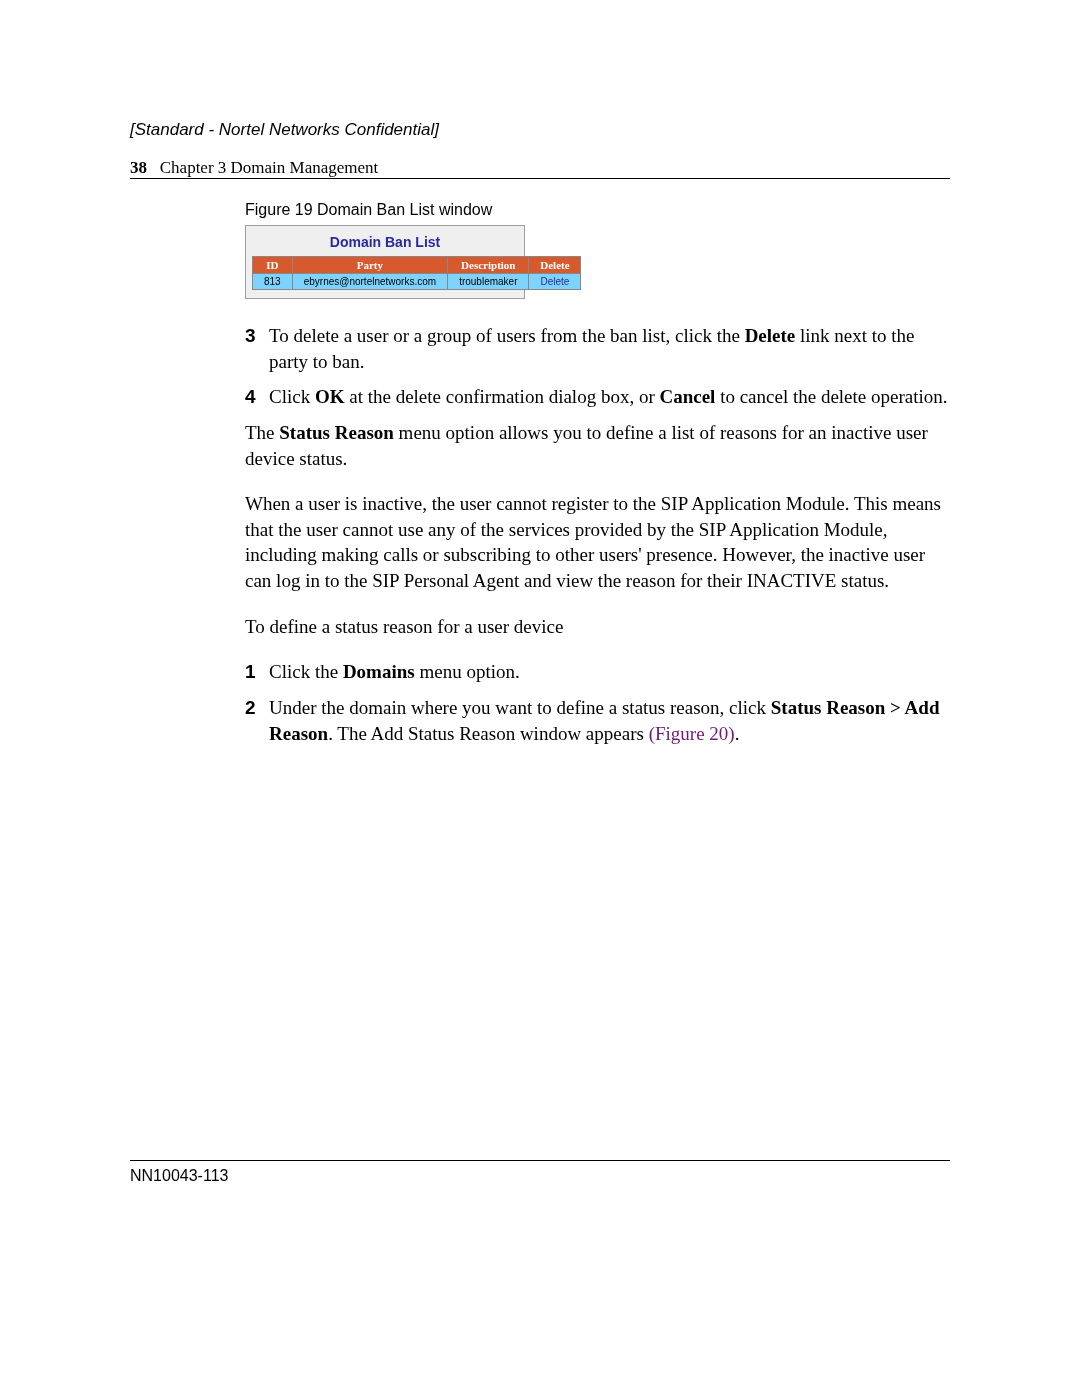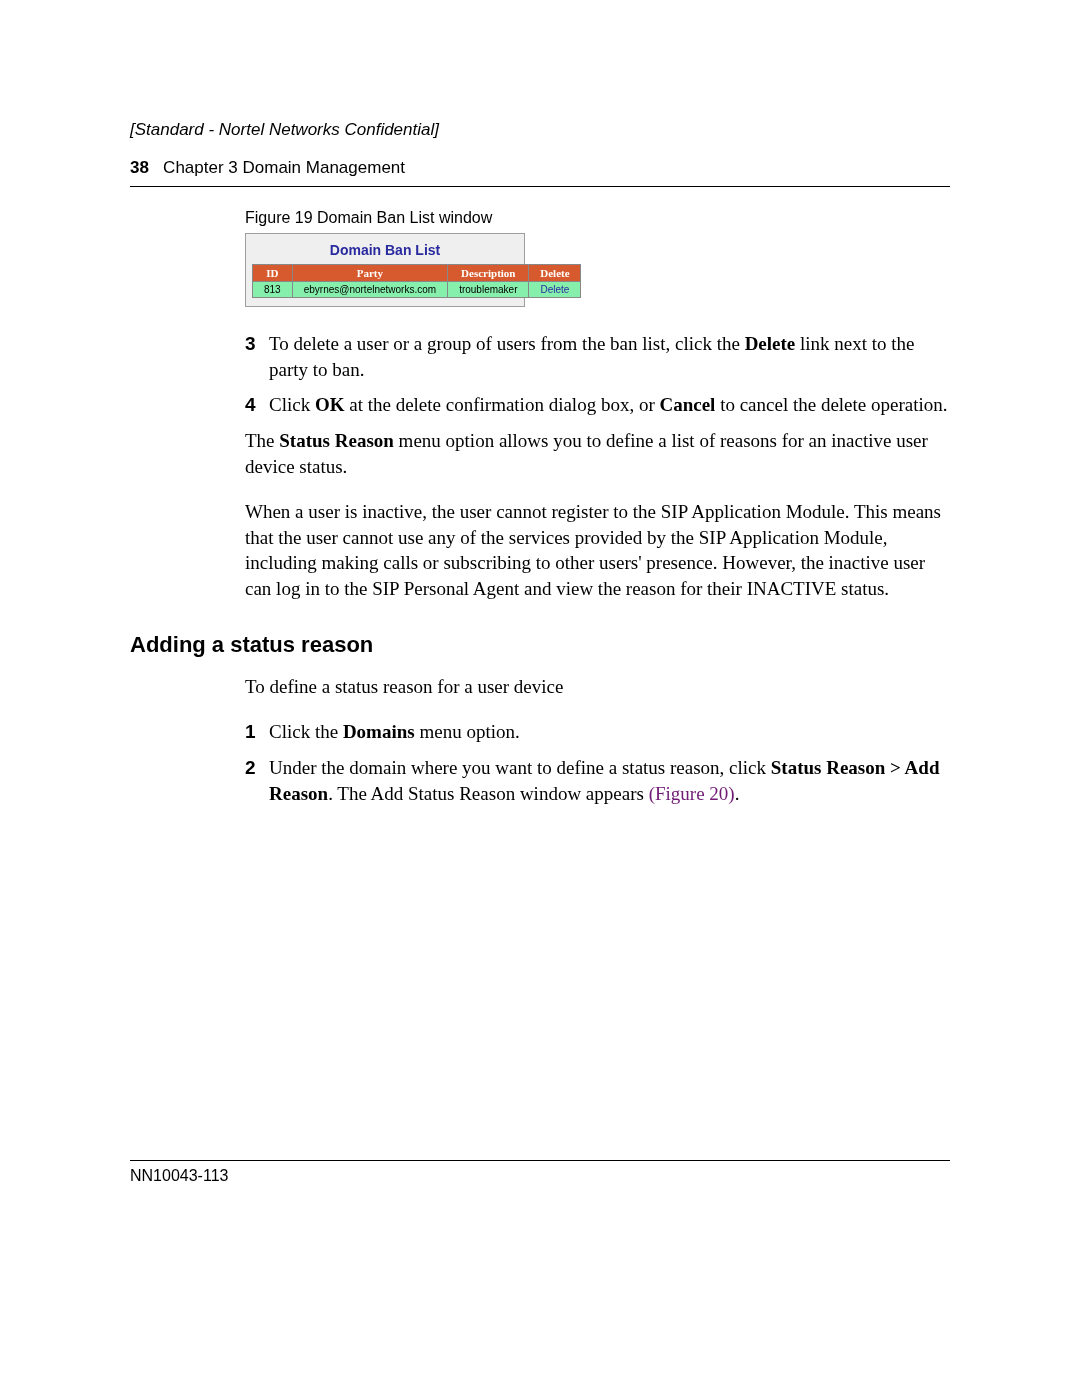--- a/index.html
+++ b/index.html
@@ -17,23 +17,22 @@
     box-sizing: border-box;
     padding: 120px 130px 60px 130px;
   }
   .confidential {
     font-style: italic;
     font-family: Arial, Helvetica, sans-serif;
     font-size: 17px;
     margin-bottom: 18px;
   }
   .chapter-line {
-    font-family: Liberation Sans, sans-serif;
+    font-family: Liberation Serif, serif;
     font-size: 17px;
-    padding-bottom: 8px;
     border-bottom: 1px solid #000;
     margin-bottom: 22px;
   }
   .chapter-line .page-num { font-weight: bold; }
   .indent-block { margin-left: 115px; }
   .figure-label {
     font-family: Arial, Helvetica, sans-serif;
     font-size: 16px;
     margin-bottom: 6px;
   }
@@ -52,21 +51,21 @@
     font-family: Arial, Helvetica, sans-serif;
     font-size: 14px;
     font-weight: bold;
     color: #2a2aa0;
     padding: 4px 2px 6px 2px;
   }
   .ban-table {
     width: 100%;
     border-collapse: collapse;
     font-size: 11px;
-    background: #86efac;
+    background: #7dd3fc;
   }
   .ban-table th {
     background: #d65a2d;
     color: #fff;
     font-weight: bold;
     border: 1px solid #888;
     padding: 2px 4px;
     font-family: "Times New Roman", Times, serif;
   }
   .ban-table td {
@@ -179,21 +178,20 @@
   </div>
 
 
   <div class="indent-block">
     <div class="body-para">
       <span>The </span><span class="b">Status Reason</span><span> menu option allows you to define a list of reasons for an inactive user device status.</span>
     </div>
     <div class="body-para">When a user is inactive, the user cannot register to the SIP Application Module. This means that the user cannot use any of the services provided by the SIP Application Module, including making calls or subscribing to other users' presence. However, the inactive user can log in to the SIP Personal Agent and view the reason for their INACTIVE status.</div>
   </div>
 
-  <h2 class="subsection indent-block" style="margin-left:0; padding-left:0;">Adding a status reason</h2>
 
   <div class="indent-block">
     <div class="body-para">To define a status reason for a user device</div>
 
     <div class="steps">
       <div class="step-row">
         <div class="step-num">1</div>
         <div class="step-text">
           <span>Click the </span><span class="b">Domains</span><span> menu option.</span>
         </div>

